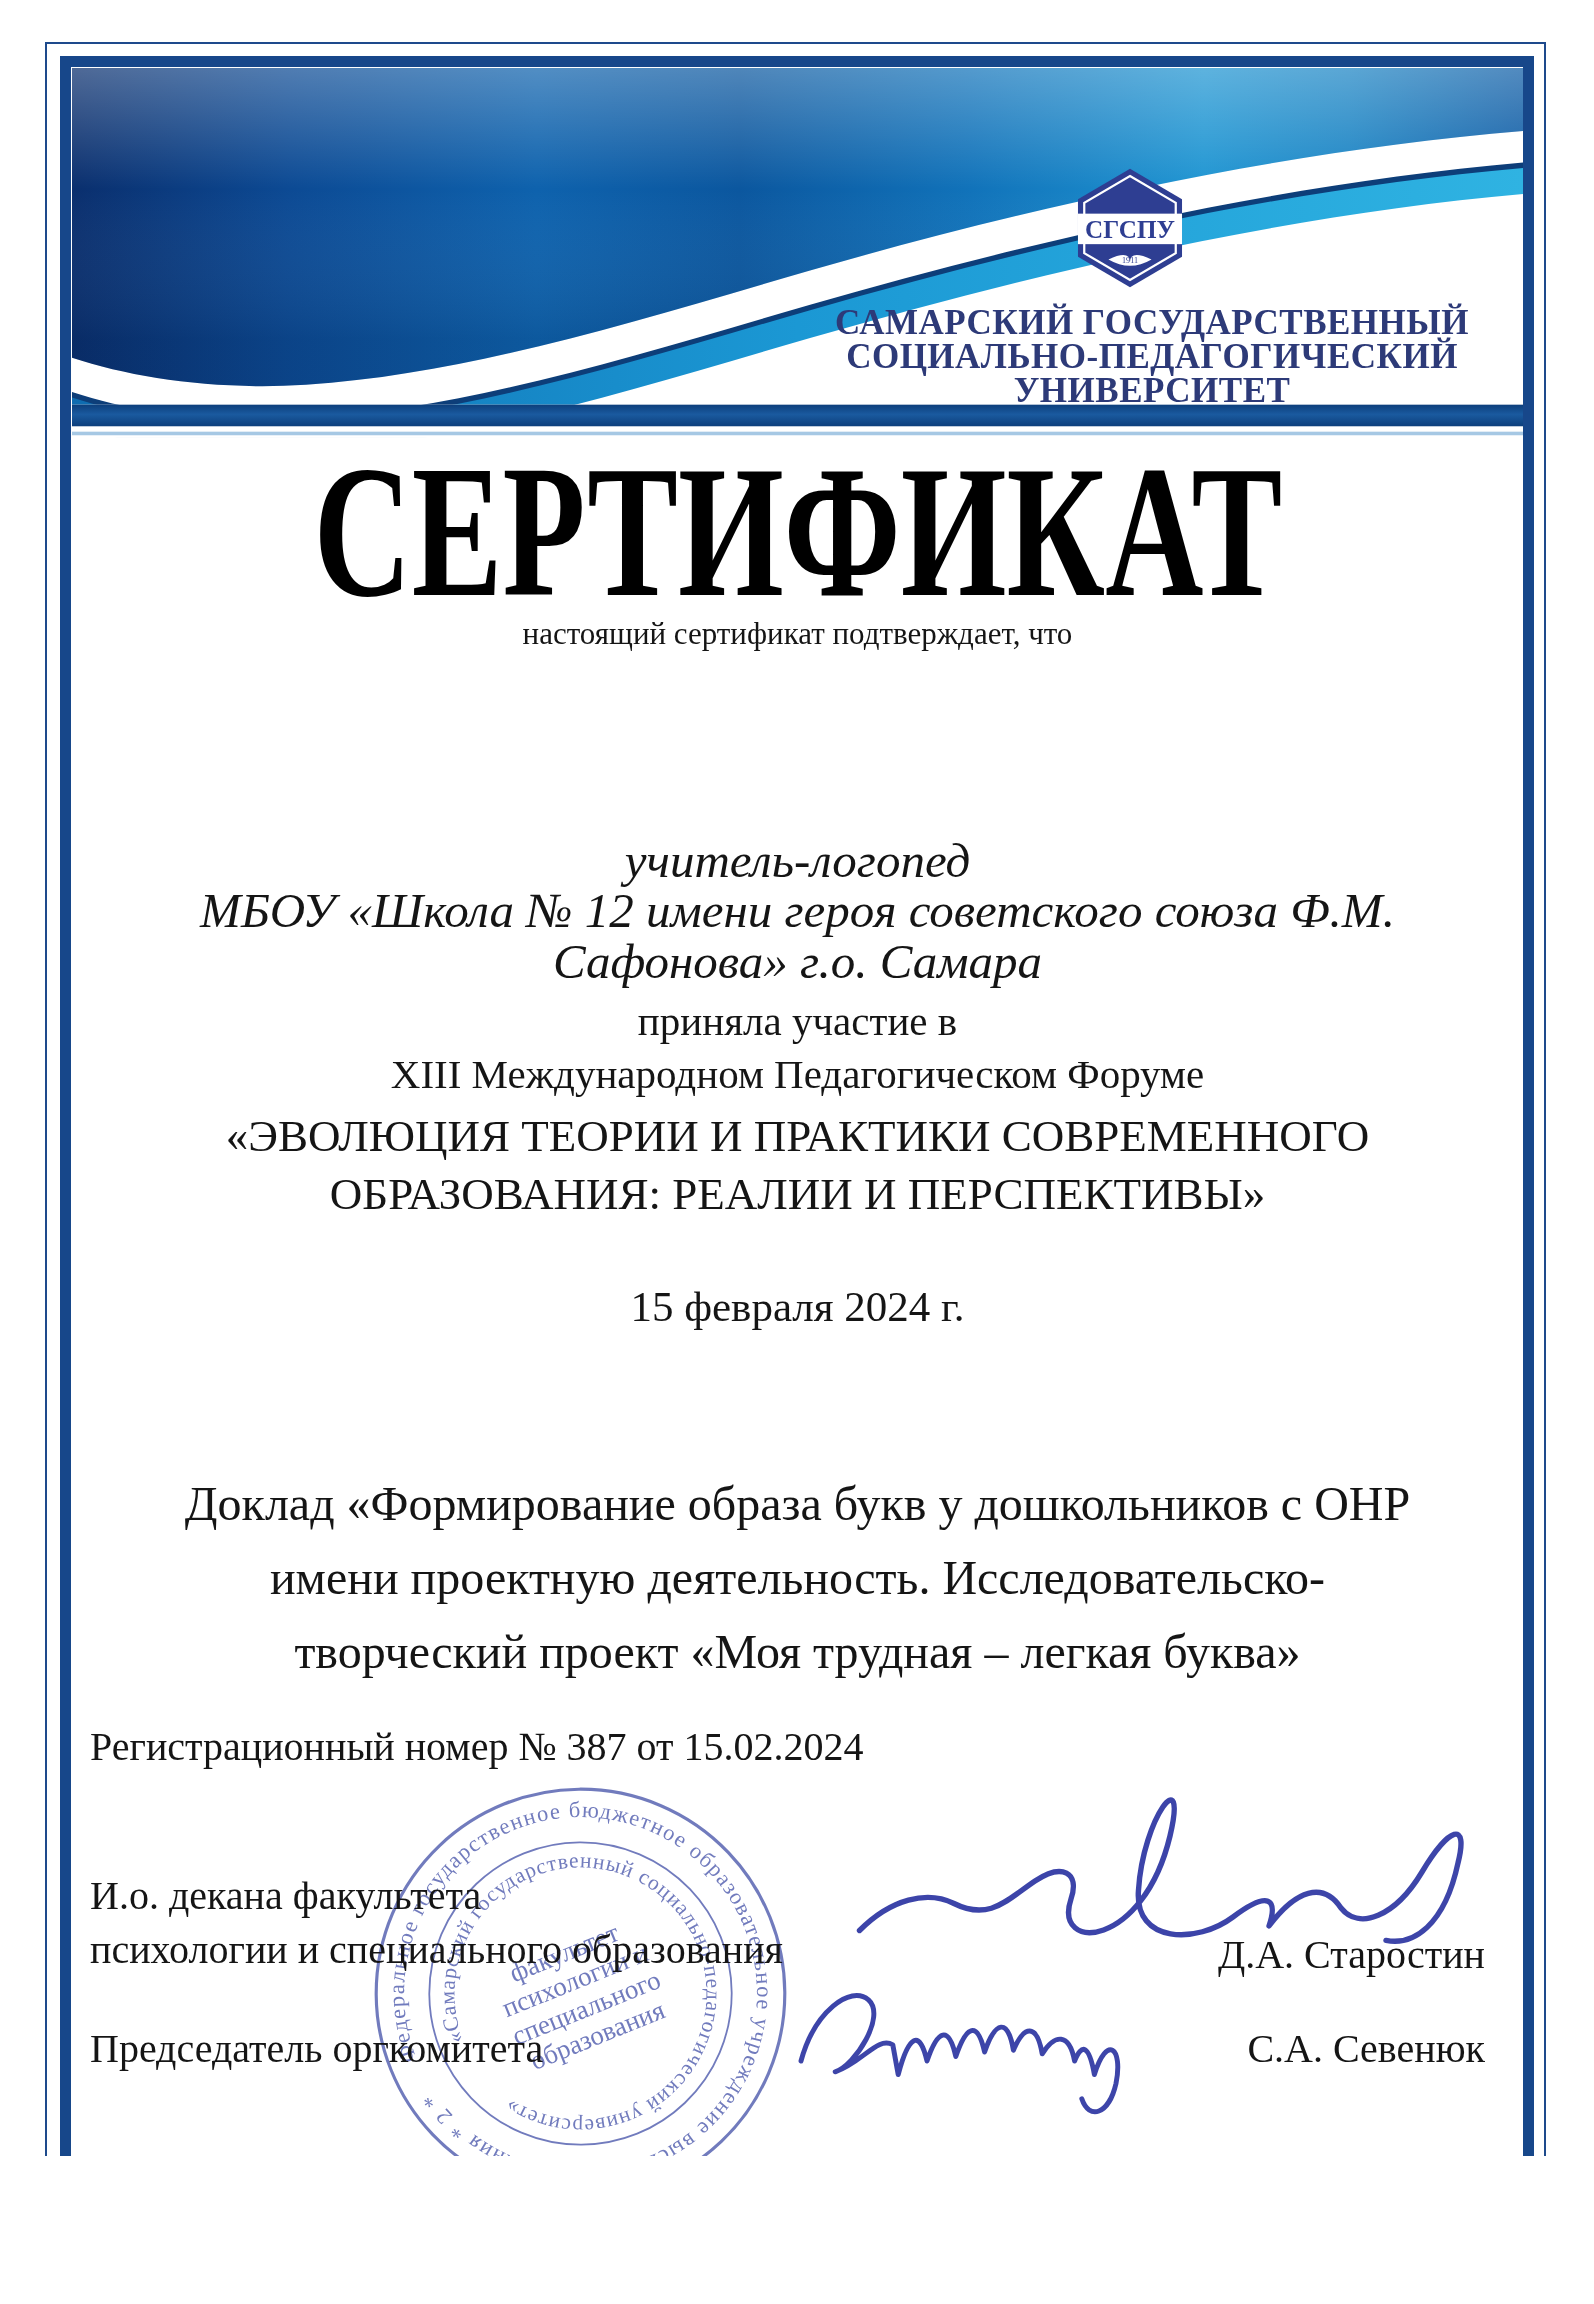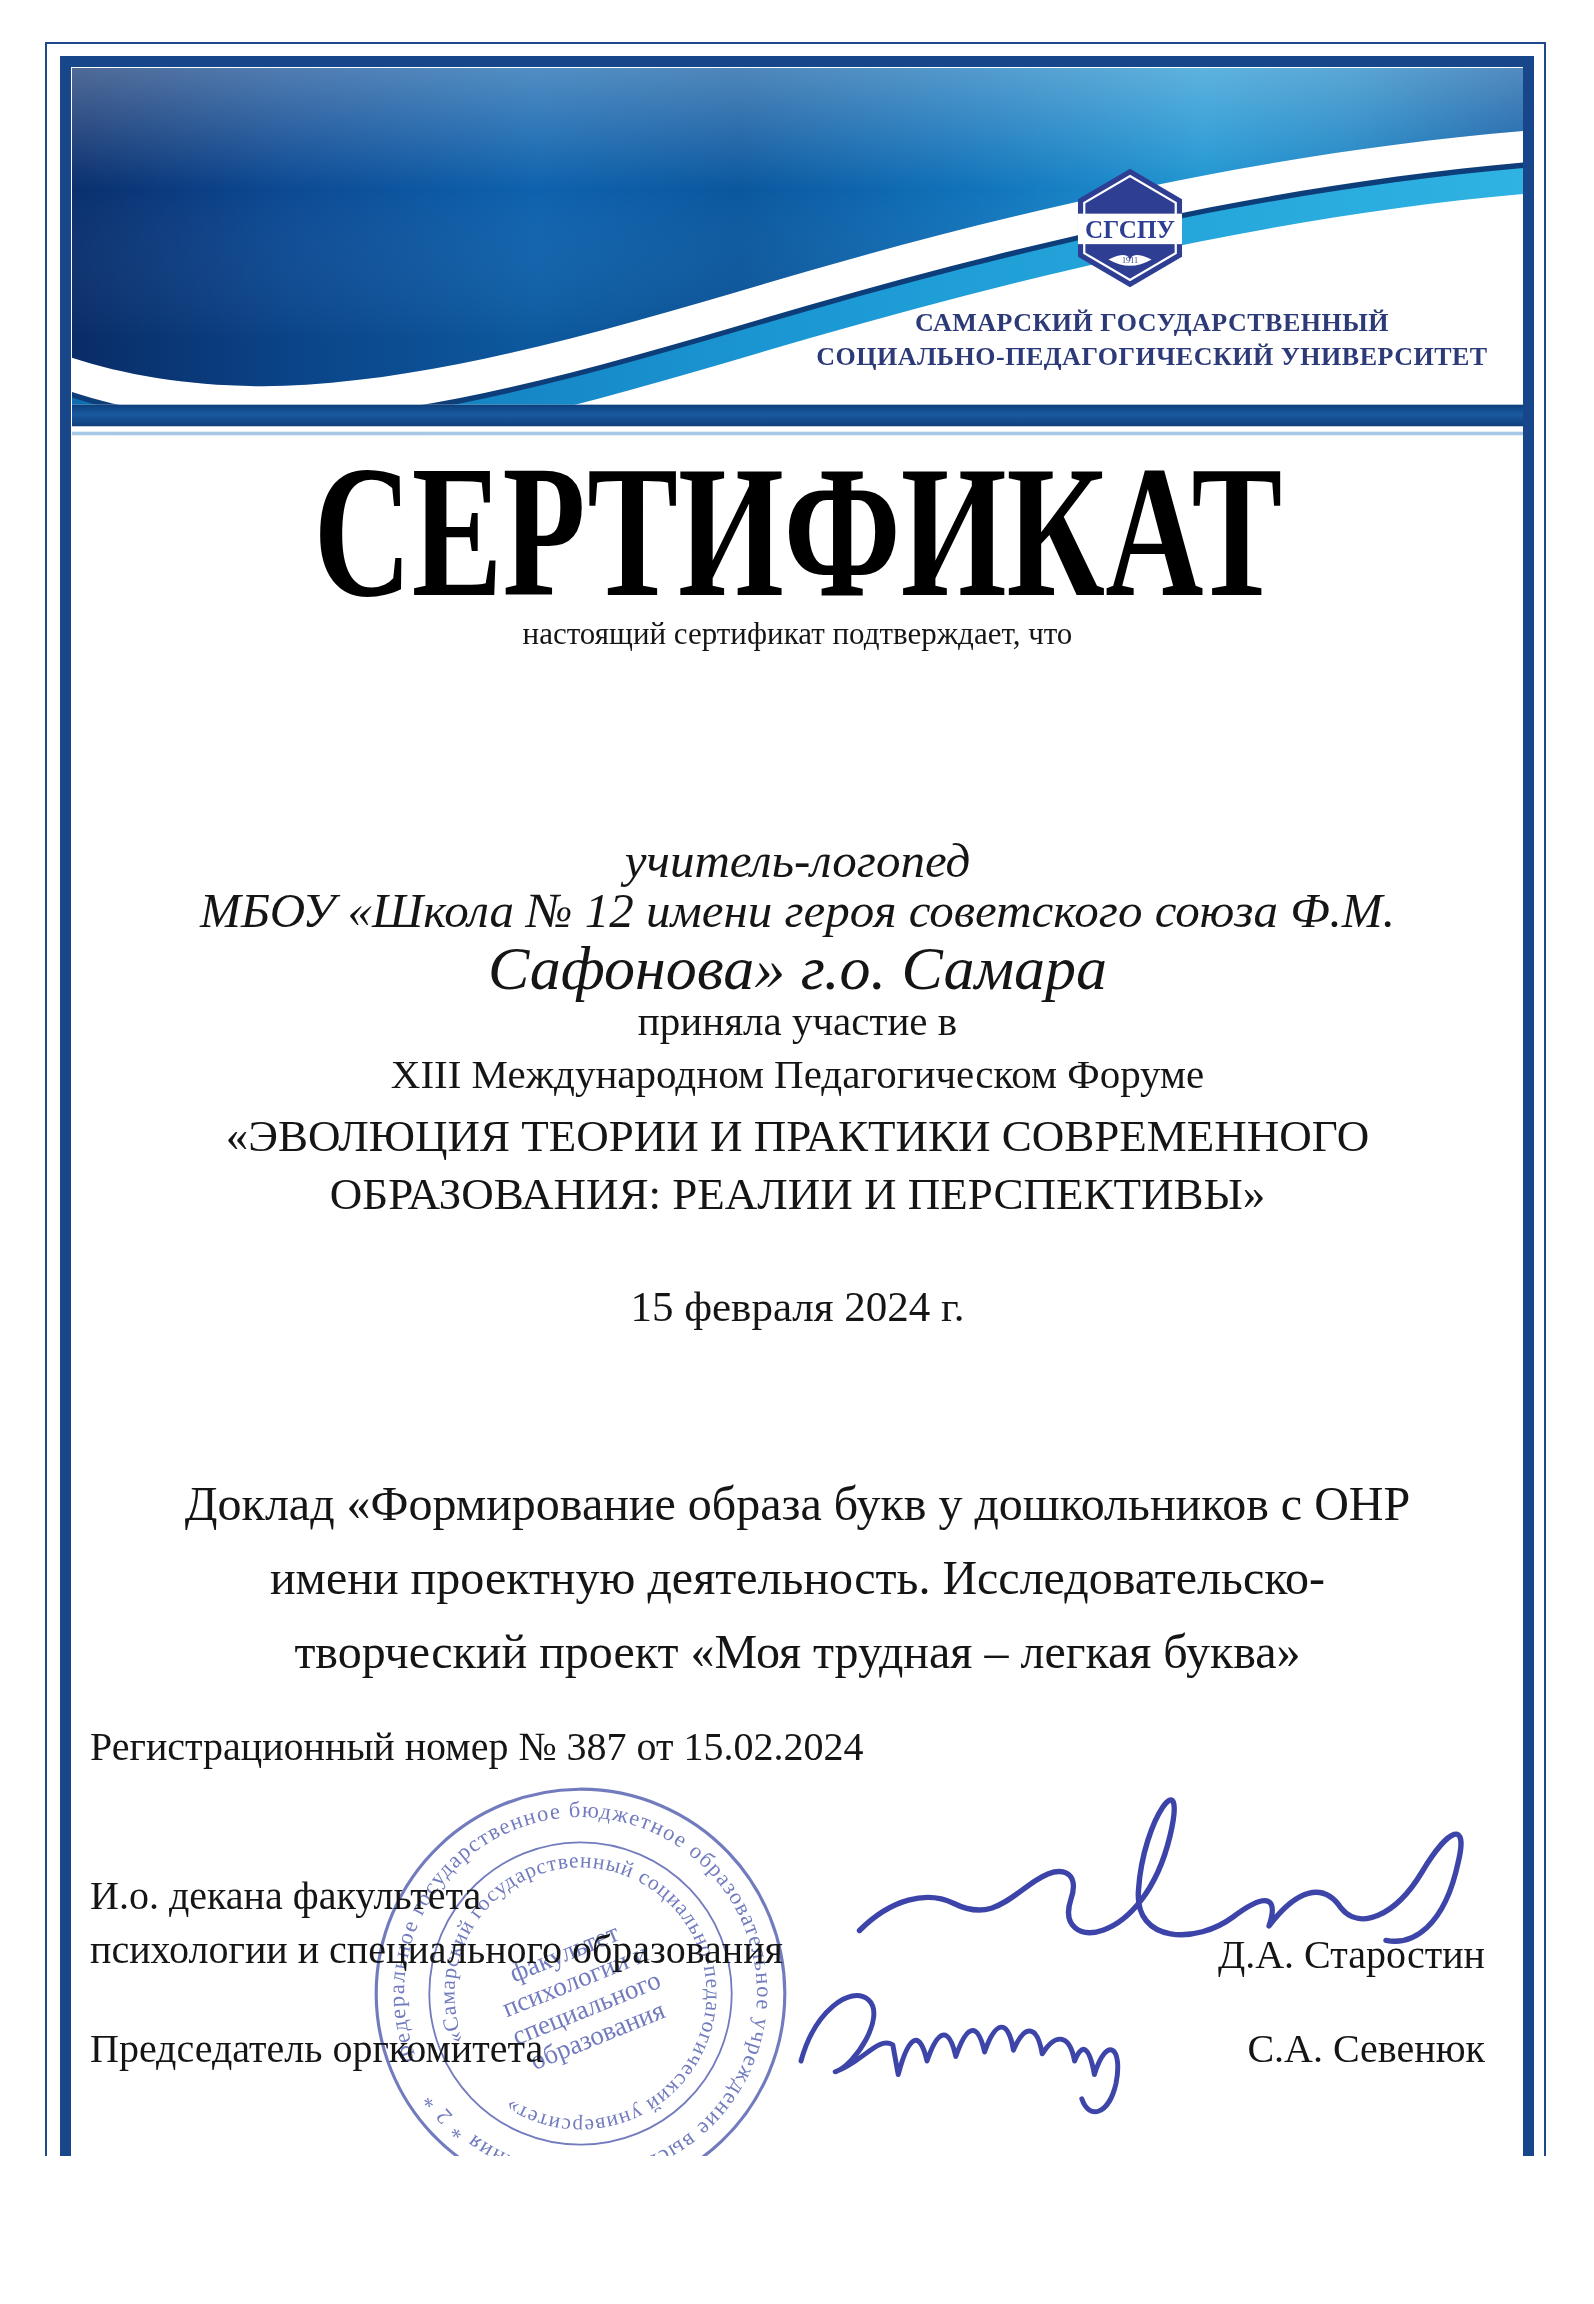--- a/index.html
+++ b/index.html
@@ -12,30 +12,30 @@
     border:2.7px solid #1e4a8c;box-sizing:border-box;
   }
   .inner-frame{
     position:absolute;left:60px;top:56px;width:1474px;height:2191px;
     border:11.7px solid #17478a;box-sizing:border-box;
   }
   .header-wave{position:absolute;left:72px;top:68px;}
   .logo{position:absolute;left:1074px;top:167px;}
   .uni-name{
     position:absolute;left:774px;top:306px;width:756px;text-align:center;
-    color:#2d3a78;font-weight:bold;font-size:26px;line-height:34px;letter-spacing:0.5px;
+    color:#2d3a78;font-weight:bold;font-size:35px;line-height:34px;letter-spacing:0.5px;
   }
   .tx{position:absolute;left:73px;width:1449px;text-align:center;}
   .t-title{top:437px;font-size:189px;line-height:1;font-weight:bold;color:#000;}
   .t-title .squeeze{display:inline-block;transform:scaleX(.72);transform-origin:center;white-space:nowrap;}
   .t-subtitle{top:616px;font-size:31px;}
   .t-name{top:759px;font-size:56px;font-weight:bold;font-style:italic;}
   .t-pos{top:832px;font-size:49px;font-style:italic;}
   .t-org1{top:882px;font-size:49px;font-style:italic;}
-  .t-org2{top:933px;font-size:62px;font-style:italic;}
+  .t-org2{top:933px;font-size:49px;font-style:italic;}
   .t-part{top:997px;font-size:41px;text-align:center;}
   .t-ev1{top:1050px;font-size:41px;}
   .t-ev2{top:1110px;font-size:45px;}
   .t-ev3{top:1168px;font-size:45px;}
   .t-date{top:1282px;font-size:43px;}
   .t-report{top:1467px;font-size:48px;line-height:74px;}
   .left-tx{position:absolute;left:90px;text-align:left;font-size:40px;}
   .right-tx{position:absolute;right:110px;text-align:right;font-size:40px;}
   .t-reg{top:1723px;}
   .t-role1a{top:1872px;}

